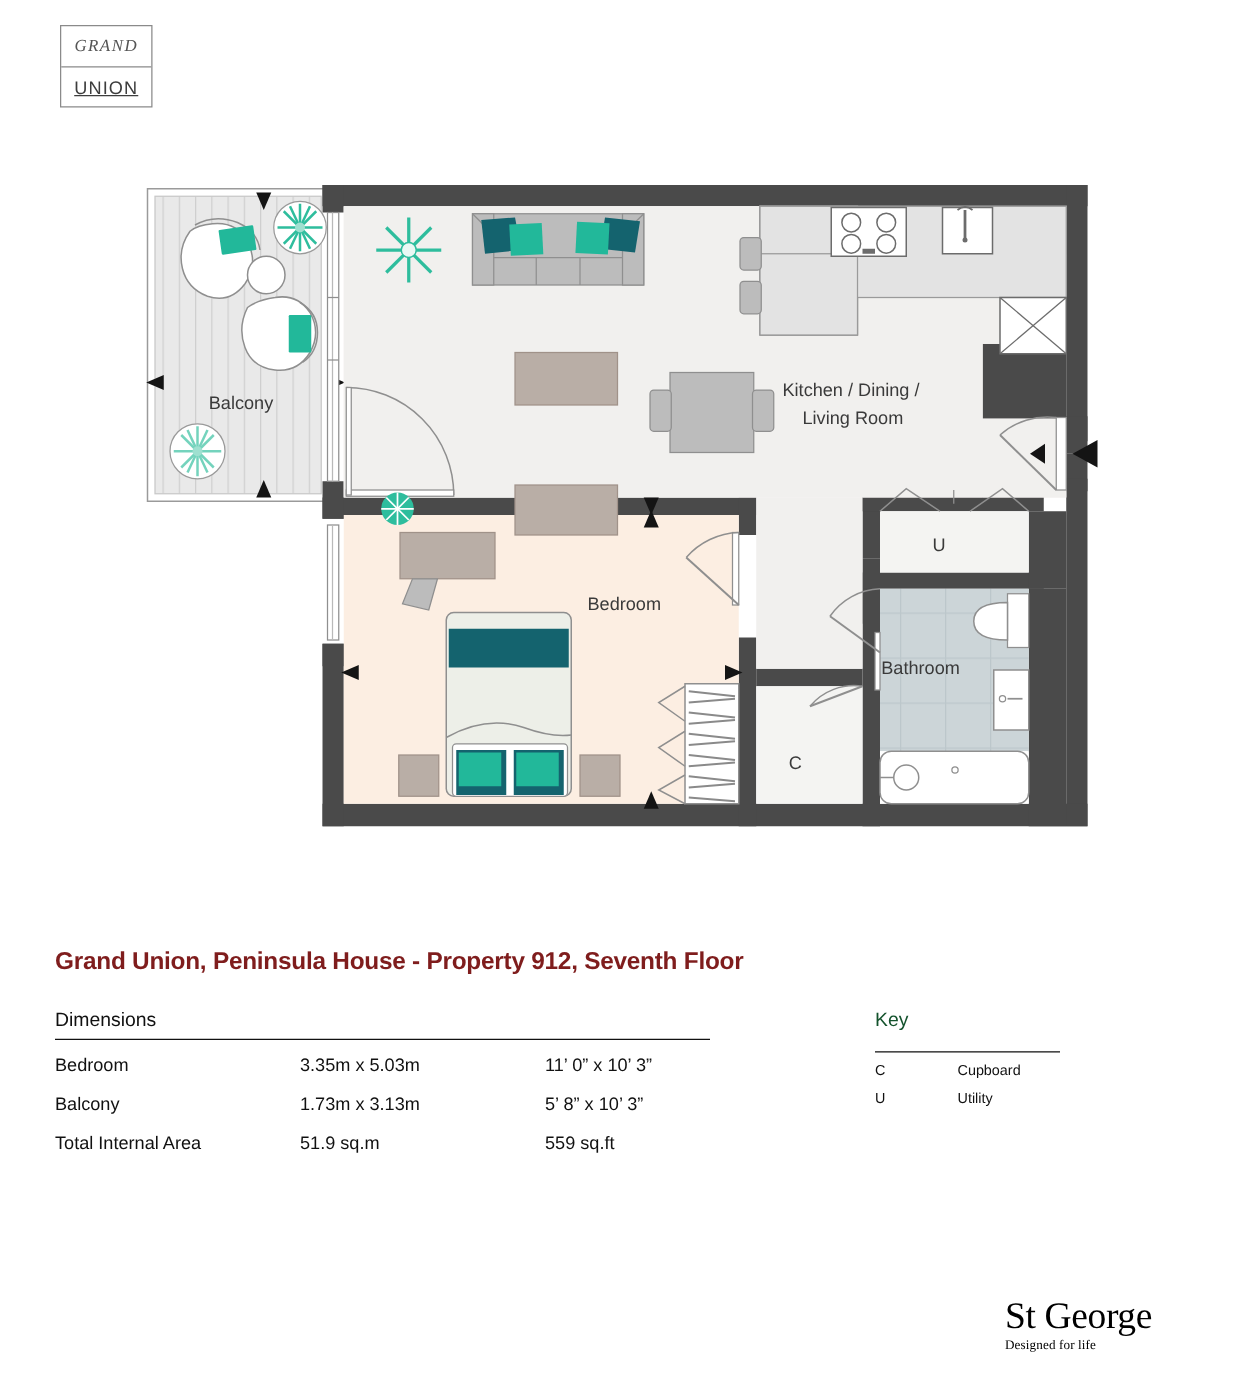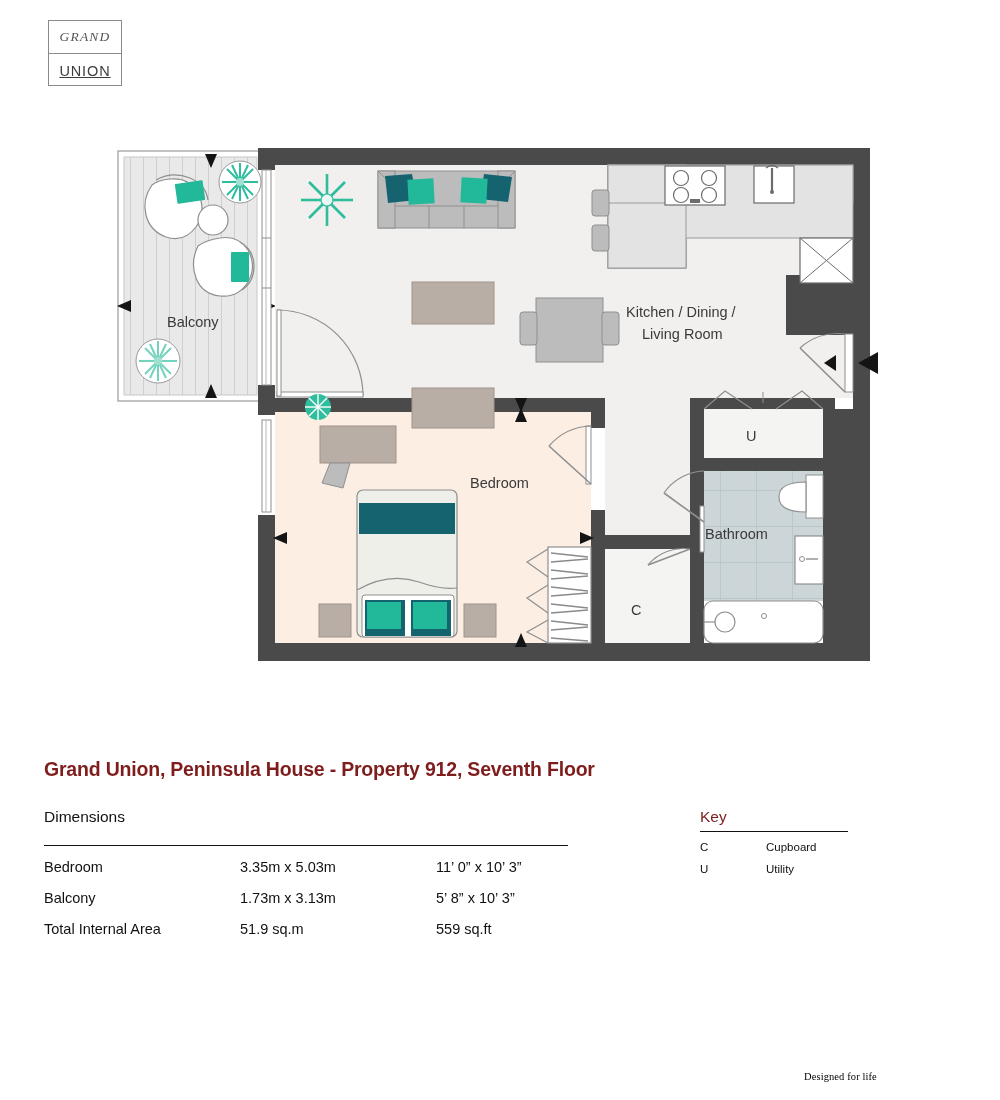--- a/index.html
+++ b/index.html
@@ -18,29 +18,29 @@
   
   #plan{position:absolute;left:0;top:130px;width:1000px;height:570px;}
   #plan svg{display:block;}
 
   
   #details{position:absolute;left:0;top:740px;width:1000px;}
   #plan-title{position:absolute;left:44px;top:18px;font-size:19.5px;font-weight:bold;
       letter-spacing:-.2px;color:#7f1d1d;white-space:nowrap;}
 
   #dims{position:absolute;left:44px;top:68px;width:524px;}
-  #dims .sec-head{font-size:15.5px;color:#111;padding-bottom:19px;border-bottom:1px solid #111;}
+  #dims .sec-head{font-size:15.5px;color:#111;padding-bottom:5px;border-bottom:1px solid #111;}
   #dims table{border-collapse:collapse;width:100%;margin-top:5px;}
   #dims td{font-size:14.5px;color:#111;padding:7.5px 0 7.5px 0;vertical-align:top;
       white-space:nowrap;}
   #dims td.c0{width:196px;}
   #dims td.c1{width:196px;}
 
   #keybox{position:absolute;left:700px;top:68px;width:148px;}
-  #keybox .sec-head{font-size:15.5px;color:#7f1d1d;padding-bottom:5px;border-bottom:1px solid #111;}
+  #keybox .sec-head{font-size:15.5px;color:#14532d;padding-bottom:15px;border-bottom:1px solid #111;}
   #keybox table{border-collapse:collapse;width:100%;margin-top:4px;}
   #keybox td{font-size:11.5px;color:#111;padding:5px 0;vertical-align:top;}
   #keybox td.k0{width:66px;}
 
   
   #sg-logo{position:absolute;right:22px;bottom:18px;text-align:left;width:174px;}
   #sg-name{font-family:"Liberation Serif",serif;font-size:30px;color:#000;letter-spacing:-.3px;line-height:1;}
   #sg-tag{font-family:Liberation Serif, serif;font-size:10.5px;color:#000;margin-top:3px;letter-spacing:.1px;}
 
   .rl{font-family:"Liberation Sans",sans-serif;fill:#3a3a3a;}
@@ -448,14 +448,15 @@
         <tr>
           <td class="k0">U</td>
           <td>Utility</td>
         </tr>
       </tbody>
     </table>
   </div>
 </div>
 
 <div id="sg-logo">
+  <div id="sg-name">St George</div>
   <div id="sg-tag">Designed for life</div>
 </div>
 
 </body></html>

